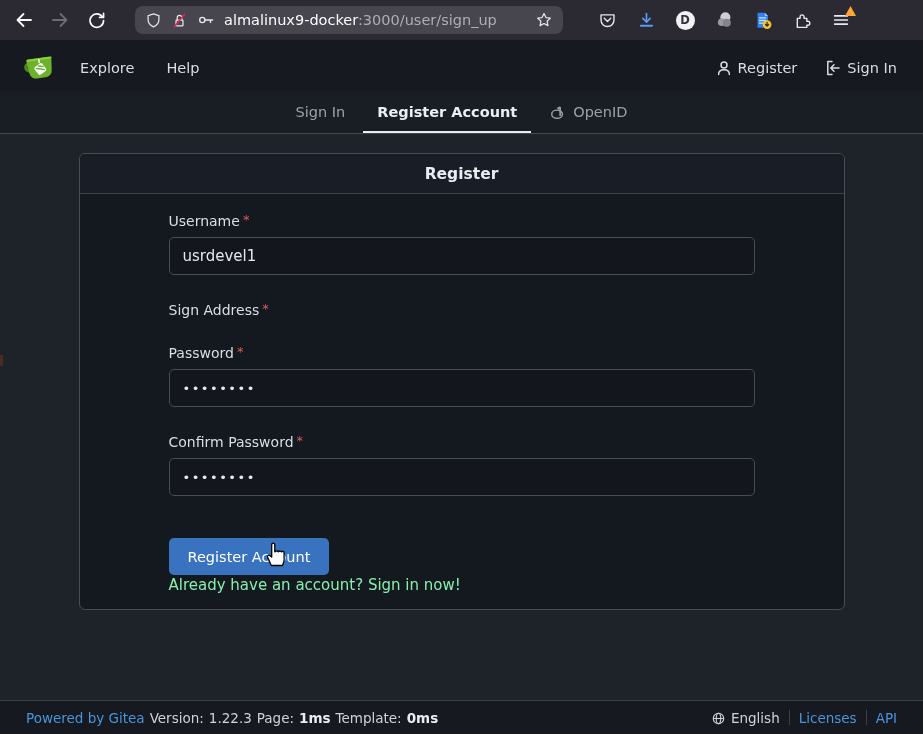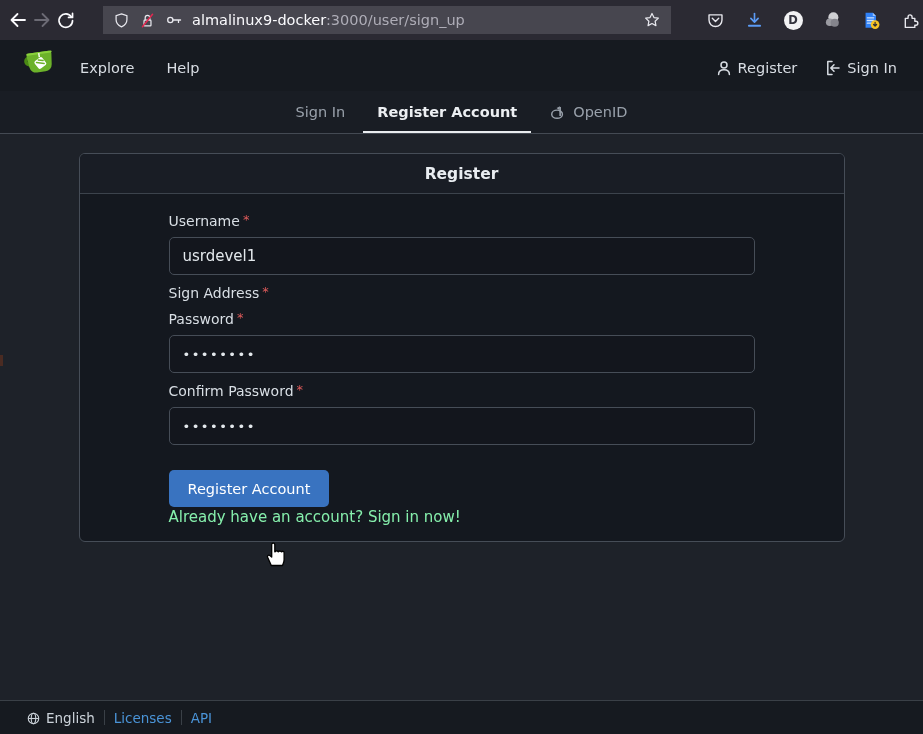--- a/index.html
+++ b/index.html
@@ -10,35 +10,35 @@
     -webkit-font-smoothing:antialiased;
   }
 
   
   .browser-toolbar {
     height:40px; background:#2b2a33; display:flex; align-items:center;
     padding:0 8px; gap:4px;
   }
   .nav-btn { width:32px; height:30px; display:flex; align-items:center; justify-content:center; border-radius:4px; }
   .url-bar {
-    margin-left:24px; width:568px; height:28px; background:#47464f;
-    border-radius:0; display:flex; align-items:center; padding:0 10px; gap:9px;
+    margin-left:19px; width:428px; height:28px; background:#47464f;
+    border-radius:8px; display:flex; align-items:center; padding:0 10px; gap:9px;
     flex:none;
   }
   .url-text { font-size:14.5px; color:#fbfbfe; white-space:nowrap; overflow:hidden; flex:1; }
   .url-text .path { color:#aeadb7; }
   .ext-area { display:flex; align-items:center; gap:19px; margin-left:30px; }
   .ext-btn { width:20px; height:20px; display:flex; align-items:center; justify-content:center; position:relative; }
   .d-badge { width:19px; height:19px; border-radius:50%; background:#f2f2f4; color:#33333e;
     font-size:11.5px; font-weight:bold; display:flex; align-items:center; justify-content:center; }
   .menu-badge { position:absolute; top:-4px; right:-5px; }
 
   
   .navbar {
-    height:51px; background:#161a20; display:flex; 
+    height:51px; background:#161a20; display:flex; align-items:center;
     padding:4px 26px 0 20px; color:#d8dde3; font-size:14.5px;
   }
   .nav-item { display:flex; align-items:center; gap:6px; cursor:pointer; font-weight:500; }
   .navbar .logo { margin-right:24px; }
   .navbar .left { display:flex; gap:32px; align-items:center; }
   .navbar .right { margin-left:auto; display:flex; gap:28px; align-items:center; }
 
   
   .tabbar {
     height:43px; background:#191d24; border-bottom:1px solid #444a53;
@@ -55,21 +55,21 @@
   .panel {
     width:766px; margin:19px auto 0; background:#14181f;
     border:1px solid #464d57; border-radius:6px; overflow:hidden;
   }
   .panel-header {
     height:40px; background:#191d25; border-bottom:1px solid #3c434c;
     display:flex; align-items:center; justify-content:center;
     color:#e9edf1; font-size:15.5px; font-weight:600;
   }
   .panel-body { padding:19px 89px 15px; }
-  .field { margin-bottom:10px; }
+  .field { margin-bottom:27px; }
   .field-label { display:flex; align-items:flex-start; gap:3px; margin-bottom:8px;
     color:#d9dfe5; font-size:14px; font-weight:500; }
   .req { color:#dd5a5a; font-size:13px; line-height:12px; padding-top:1px; }
   .ui-input {
     width:100%; height:38px; background:#13161d; border:1px solid #464d57;
     border-radius:5px; color:#e3e8ec; font-size:15px; padding:8px 13px;
     font-family:inherit; outline:none;
   }
   .ui-input.masked { font-size:13px; letter-spacing:1.5px; }
   .btn-primary {
@@ -285,20 +285,29 @@
       </div>
 
       <button class="btn-primary">Register Account</button>
       <br>
       <a class="signin-link">Already have an account? Sign in now!</a>
     </div>
   </div>
 </div>
 
 <div class="footer">
+  <div class="left">
+    <a>Powered by Gitea</a>
+    <span>Version:</span>
+    <span>1.22.3</span>
+    <span>Page:</span>
+    <b>1ms</b>
+    <span>Template:</span>
+    <b>0ms</b>
+  </div>
   <div class="right">
     <div class="lang">
       <svg width="15" height="15" viewBox="0 0 18 18">
         <circle cx="9" cy="9" r="6.3" fill="none" stroke="#ccd3da" stroke-width="1.3"></circle>
         <ellipse cx="9" cy="9" rx="2.7" ry="6.3" fill="none" stroke="#ccd3da" stroke-width="1.3"></ellipse>
         <path d="M2.7 9 H15.3" stroke="#ccd3da" stroke-width="1.3"></path>
       </svg>
       <span>English</span>
     </div>
     <div class="vdiv"></div>

